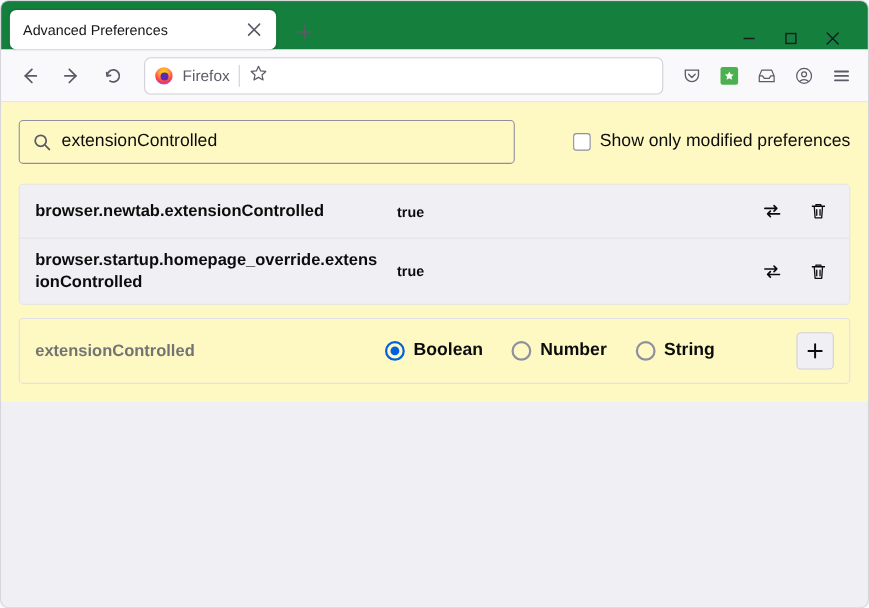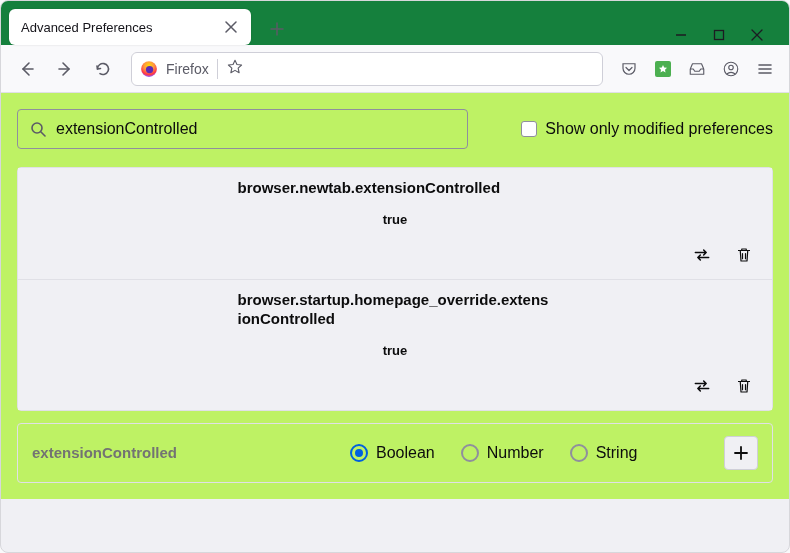--- a/index.html
+++ b/index.html
@@ -71,21 +71,21 @@
   gap:8px;
   margin:0 6px;
 }
 .ff-logo { width:18px;height:18px; display:block;}
 .urlbar-label { color:#5b5b66; font-size:14px; }
 .urlbar-divider { width:1px; height:20px; background:#cfcfd8; }
 .urlbar-text { color:#5b5b66; font-size:14px; flex:1;}
 .star-btn { color:#5b5b66; cursor:pointer; }
 .icon-btn { width:28px;height:28px;display:flex;align-items:center;justify-content:center;cursor:pointer;color:#5b5b66; border-radius:4px;}
 .content {
-  background:#bef264;
+  background:#fef9c3;
   padding: 16px;
 }
 .search-row { display:flex; align-items:center; gap:20px; margin-bottom:18px; }
 .search-box {
   flex:1; height:40px; border:1px solid #8f8f9d; border-radius:4px;
   display:flex; align-items:center; padding:0 12px; gap:10px;
 }
 .search-box svg { color:#5b5b66; }
 .search-input {
   border:none; outline:none; font-size:16px; color:#0c0c0d; flex:1; background:transparent;
@@ -94,36 +94,35 @@
 .fake-checkbox {
   width:16px;height:16px;border:1px solid #8f8f9d;border-radius:3px;background:#fff;cursor:pointer;
 }
 .results {
   border:1px solid #e0e0e6;
   border-radius:4px;
 }
 .result-row {
   display:flex; align-items:center; padding:10px 14px; gap:14px;
   background:#f0f0f4;
-  flex-direction:column;
 }
 .result-row + .result-row { border-top:1px solid #e0e0e6; }
 .pref-name { font-weight:700; font-size:15px; width:315px; word-break:break-word; line-height:1.3; }
 .pref-value { font-weight:700; font-size:13px; flex:1; }
 .row-actions { margin-left:auto; display:flex; gap:14px; }
 .action-btn {
   width:28px;height:28px;display:flex;align-items:center;justify-content:center;
   cursor:pointer; color:#0c0c0d;
 }
 .new-pref-row {
   border:1px solid #e0e0e6; border-radius:4px; margin-top:12px; padding:12px 14px;
   display:flex; align-items:center; gap:18px;
 }
 .new-pref-name { color:#737373; font-size:15px; font-weight:700; width:300px; }
-.radio-group { display:flex; gap:26px; align-items:flex-start; flex:1; }
+.radio-group { display:flex; gap:26px; align-items:flex-start; flex:1;font-weight:bold; }
 .radio-wrap { display:flex; align-items:center; gap:8px; cursor:pointer; }
 .radio-outer {
   width:18px;height:18px;border-radius:50%;border:2px solid #8f8f9d;
   display:flex;align-items:center;justify-content:center;
 }
 .radio-outer.selected { border-color:#0060df; }
 .radio-inner { width:8px;height:8px;border-radius:50%;background:#0060df; display:none;}
 .radio-outer.selected .radio-inner { display:block; }
 .radio-label { font-size:16px; color:#0c0c0d; }
 .add-btn {

